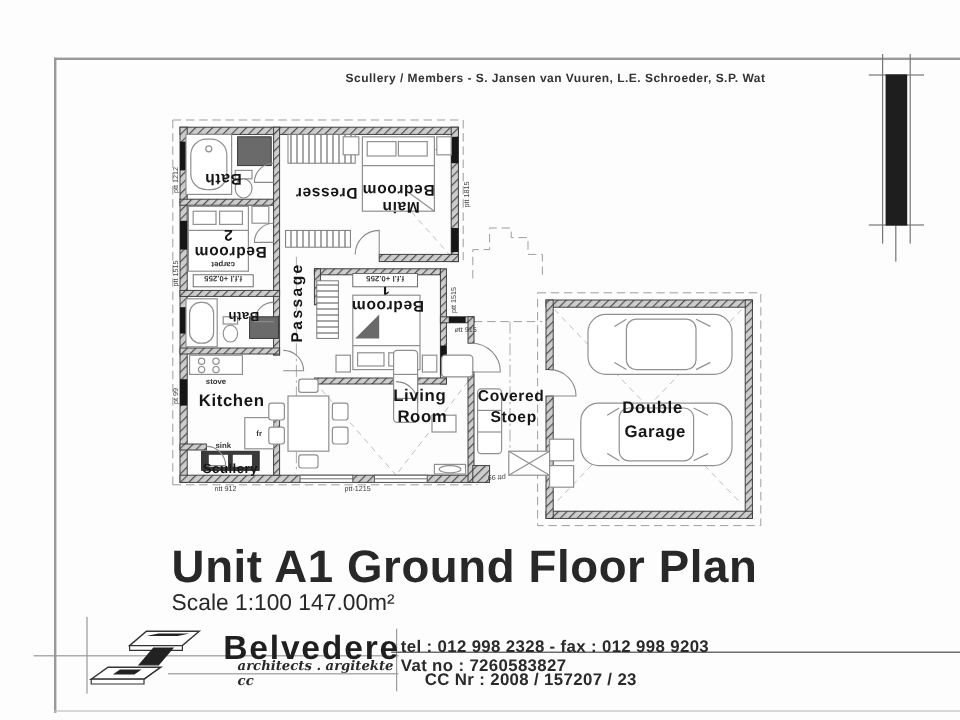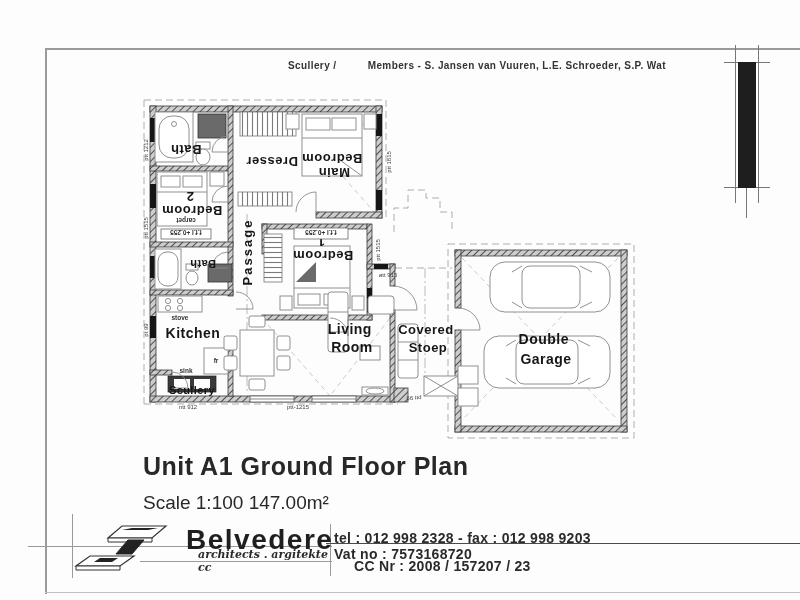--- a/index.html
+++ b/index.html
@@ -2,23 +2,23 @@
 <html><head>
 <meta charset="utf-8">
 <style>
   html,body{margin:0;padding:0;}
   .page{position:relative;width:800px;height:600px;background:#fdfdfd;overflow:hidden;
         font-family:"Liberation Sans",sans-serif;color:#222;}
   .line{position:absolute;background:#8a8a8a;}
   .thin{background:#9a9a9a;}
   .directors{position:absolute;top:60px;left:288px;width:452px;font-size:10px;font-weight:bold;
              letter-spacing:0.4px;color:#333;white-space:nowrap;overflow:hidden;}
-  .directors .ul{border-bottom:1.4px solid #444;padding-bottom:1px;margin-left:28px;}
+  .directors .ul{border-bottom:1.4px solid #444;padding-bottom:1px;}
   .black-bar{position:absolute;left:738px;top:62px;width:18px;height:126px;background:#1e1e1e;}
-  .title-main{position:absolute;left:143px;top:452px;font-size:25px;font-weight:bold;
+  .title-main{position:absolute;left:143px;top:452px;font-size:38px;font-weight:bold;
               letter-spacing:0.5px;color:#282828;white-space:nowrap;text-align:right;}
   .title-scale{position:absolute;left:143px;top:492px;font-size:19px;font-weight:normal;color:#282828;}
   .brand{position:absolute;left:162px;top:524px;font-size:28px;font-weight:bold;letter-spacing:1.5px;color:#1f1f1f;margin-left:24px;}
   .tagline{position:absolute;left:198px;top:548px;width:134px;text-align:left;
            font-family:"DejaVu Serif",serif;font-style:italic;font-weight:bold;font-size:11px;color:#2a2a2a;}
   .contact{position:absolute;font-size:14px;font-weight:bold;color:#2a2a2a;white-space:nowrap;letter-spacing:0.3px;}
   svg text{font-family:"Liberation Sans",sans-serif;}
   .rlabel{font-size:13px;font-weight:bold;fill:#161616;letter-spacing:0.5px;}
   .rlabel-lg{font-size:14px;font-weight:bold;fill:#161616;letter-spacing:0.5px;}
   .rlabel-sm{font-size:11px;font-weight:bold;fill:#161616;letter-spacing:0.4px;}
@@ -312,16 +312,16 @@
     <polygon points="52,14 78,14 88,12 62,12" fill="#222"></polygon>
     <polygon points="46,38 62,38 74,24 58,24" fill="#222" stroke="#222"></polygon>
     <polygon points="6,50 50,50 64,40 20,40" fill="#fff" stroke="#333" stroke-width="1.2"></polygon>
     <polygon points="6,50 50,50 50,54 6,54" fill="#fff" stroke="#333" stroke-width="1"></polygon>
     <polygon points="24,46 42,46 48,42 30,42" fill="#222"></polygon>
   </svg>
 
   <div class="brand">Belvedere</div>
   <div class="tagline">architects . argitekte cc</div>
   <div class="contact" style="left:334px;top:530px;">tel : 012 998 2328 - fax : 012 998 9203</div>
-  <div class="contact" style="left:334px;top:546px;">Vat no : 7573168720</div>
+  <div class="contact" style="left:334px;top:546px;">Vat no : 7260583827</div>
   <div class="contact" style="left:354px;top:558px;">CC Nr : 2008 / 157207 / 23</div>
 
 </div>
 
 </body></html>

